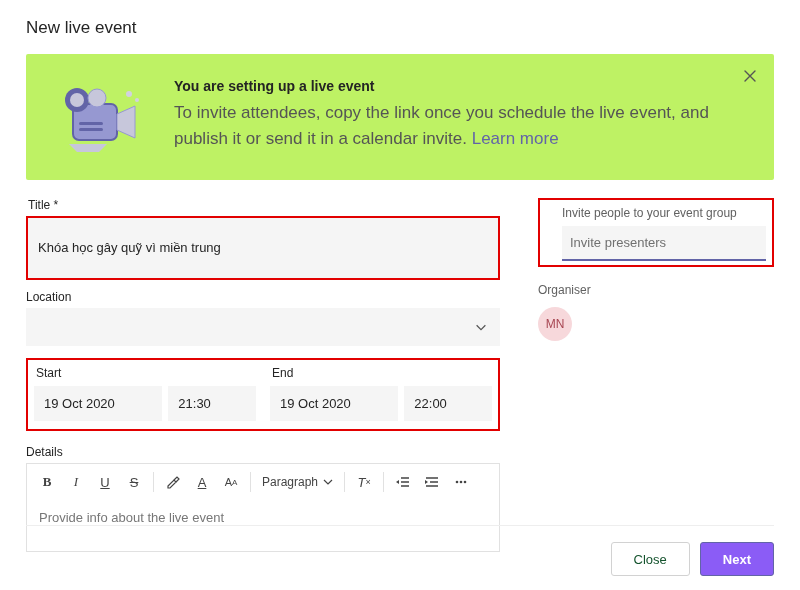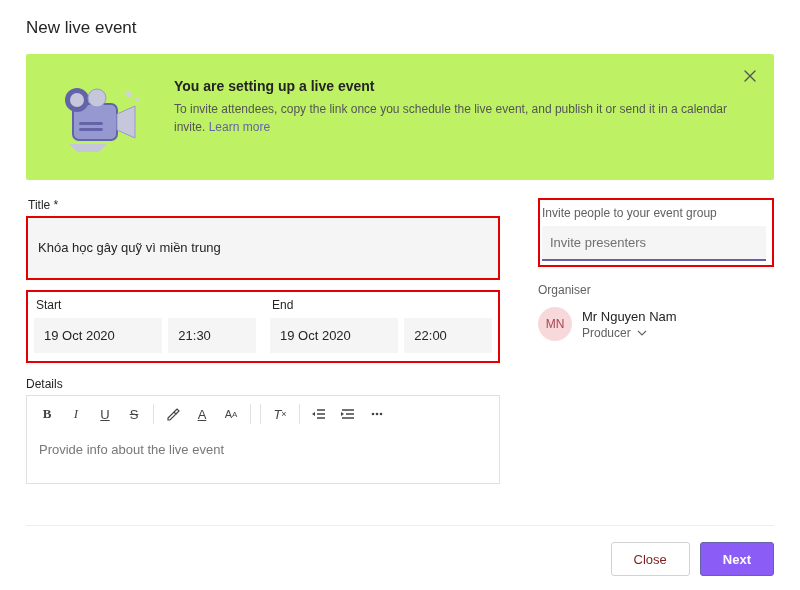--- a/index.html
+++ b/index.html
@@ -30,21 +30,21 @@
     margin-bottom: 18px;
   }
   .banner-illus {
     width: 110px;
     height: 90px;
     flex-shrink: 0;
     display:flex; align-items:center; justify-content:center;
   }
   .banner-body { flex: 1; padding-top: 6px;}
   .banner-title { font-weight: 700; font-size: 14px; color: #242424; margin-bottom: 6px; }
-  .banner-text { font-size: 12px; color: #555; line-height: 1.5; }
+  .banner-text { font-size: 17px; color: #555; line-height: 1.5; }
   .banner-text a { color: #6264a7; text-decoration: none; }
   .banner-close {
     position: absolute; top: 14px; right: 14px;
     width: 18px; height: 18px; cursor: pointer;
     color: #555;
   }
   .columns { display: flex; gap: 38px; }
   .col-left { flex: 1; min-width:0; }
   .col-right { width: 236px; }
   .field-label { font-size: 12px; color: #252525; margin-bottom: 4px; display:block; }
@@ -83,21 +83,21 @@
     padding:4px 6px; border-bottom: none;
   }
   .tbtn {
     width:28px; height:28px; display:flex; align-items:center; justify-content:center;
     color:#444; font-size:13px; cursor:pointer;
   }
   .tdivider { width:1px; height:20px; background:#e1e1e1; margin:0 4px;}
   .para-btn { width:auto; padding:0 6px; font-size:12px; gap:5px;}
   .editor-body { padding: 10px 12px 26px 12px; color:#777; font-size:13px;}
   
-  .invite-group { border:2px solid #e20000; padding:6px 6px 4px 2px; margin-bottom:16px;}
+  .invite-group { border:2px solid #e20000; padding:6px 6px 4px 22px; margin-bottom:16px;}
   .invite-group .field-label{ color:#616161; font-size:12px; margin-bottom:6px;}
   .invite-input {
     width:100%; background:#f5f5f5; border:none; border-bottom:2px solid #6264a7;
     padding:9px 8px; font-size:13px; outline:none; color:#252525;
   }
   .invite-input::placeholder{ color:#707070;}
   .org-label { font-size:12px; color:#616161; margin-bottom:10px;}
   .org-row { display:flex; align-items:center; gap:10px;}
   .avatar {
     width:34px; height:34px; border-radius:50%; background:#f7d8db;
@@ -107,21 +107,21 @@
   .org-name { font-size:13px; color:#242424; }
   .org-role { font-size:12px; color:#616161; display:flex; align-items:center; gap:6px; margin-top:2px;}
   
   .footer {
     position:absolute; bottom:14px; right:26px; display:flex; gap:10px; align-items:center;
   }
   .btn {
     height:34px; padding:0 22px; font-size:13px; border-radius:3px; cursor:pointer;
     display:flex; align-items:center; justify-content:center;
   }
-  .btn-close { background:#fff; border:1px solid #d2d2d2; color:#7f1d1d;}
+  .btn-close { background:#fff; border:1px solid #d2d2d2; color:#14532d;}
   .btn-next { background:#8b5cf6; border:1px solid #6264a7; color:#fff; font-weight:600;}
   .hr-top { position:absolute; left:26px; right:26px; top:525px; height:1px; background:#eee;}
   svg { display:block; }
 </style>
 </head>
 <body>
 
 <div class="page-title">New live event</div>
 
 <div class="banner">
@@ -155,20 +155,28 @@
 
 <div class="columns">
   <div class="col-left">
     <div class="title-group">
       <span class="field-label">Title *</span>
       <div class="title-redbox">
         <input class="plain-input" value="Khóa học gây quỹ vì miền trung" style="">
       </div>
     </div>
 
+    <div class="location-wrap">
+      <span class="field-label">Location</span>
+      <div class="location-select">
+        <svg class="chevron" viewBox="0 0 16 16">
+            <path d="M3 6 L8 11 L13 6" fill="none" stroke="#555" stroke-width="1.4"></path>
+          </svg>
+      </div>
+    </div>
 
     <div class="datetime-box">
       <div class="dt-col">
         <div class="dt-label">Start</div>
         <div class="dt-row">
           <div class="dt-field dt-date">19 Oct 2020</div>
           <div class="dt-field dt-time">21:30</div>
         </div>
       </div>
       <div class="dt-col">
@@ -190,20 +198,26 @@
         <div class="tdivider"></div>
         <div class="tbtn">
           <svg width="16" height="16" viewBox="0 0 16 16">
               <path d="M3 12 L9 6 L11 8 L5 14 L3 14 Z" fill="none" stroke="#444" stroke-width="1.2"></path>
               <path d="M9 6 L12 3 L14 5 L11 8" fill="none" stroke="#444" stroke-width="1.2"></path>
             </svg>
         </div>
         <div class="tbtn" style="text-decoration:underline;">A</div>
         <div class="tbtn" style="font-size:11px;">A<span style="font-size:8px;">A</span></div>
         <div class="tdivider"></div>
+        <div class="tbtn para-btn">
+          <span>Paragraph</span>
+          <svg width="10" height="10" viewBox="0 0 10 10">
+              <path d="M1 3 L5 7 L9 3" fill="none" stroke="#444" stroke-width="1.2"></path>
+            </svg>
+        </div>
         <div class="tdivider"></div>
         <div class="tbtn" style="font-style:italic;">T<span style="font-size:9px; font-style:normal;">×</span></div>
         <div class="tdivider"></div>
         <div class="tbtn">
           <svg width="16" height="16" viewBox="0 0 16 16">
               <path d="M6 4h8M6 8h8M6 12h8" stroke="#444" stroke-width="1.3"></path>
               <path d="M4 6 L1 8 L4 10 Z" fill="#444"></path>
             </svg>
         </div>
         <div class="tbtn">
@@ -226,29 +240,20 @@
 
   <div class="col-right">
     <div class="invite-group">
       <span class="field-label">Invite people to your event group</span>
       <input class="invite-input" placeholder="Invite presenters" style="">
     </div>
 
     <div class="org-label">Organiser</div>
     <div class="org-row">
       <div class="avatar">MN</div>
-      <div>
-        <div class="org-name">Mr Nguyen Nam</div>
-        <div class="org-role">
-          <span>Producer</span>
-          <svg width="10" height="10" viewBox="0 0 10 10">
-              <path d="M1 3 L5 7 L9 3" fill="none" stroke="#666" stroke-width="1.2"></path>
-            </svg>
-        </div>
-      </div>
     </div>
   </div>
 </div>
 
 <div class="hr-top"></div>
 <div class="footer">
   <div class="btn btn-close">Close</div>
   <div class="btn btn-next">Next</div>
 </div>
 

